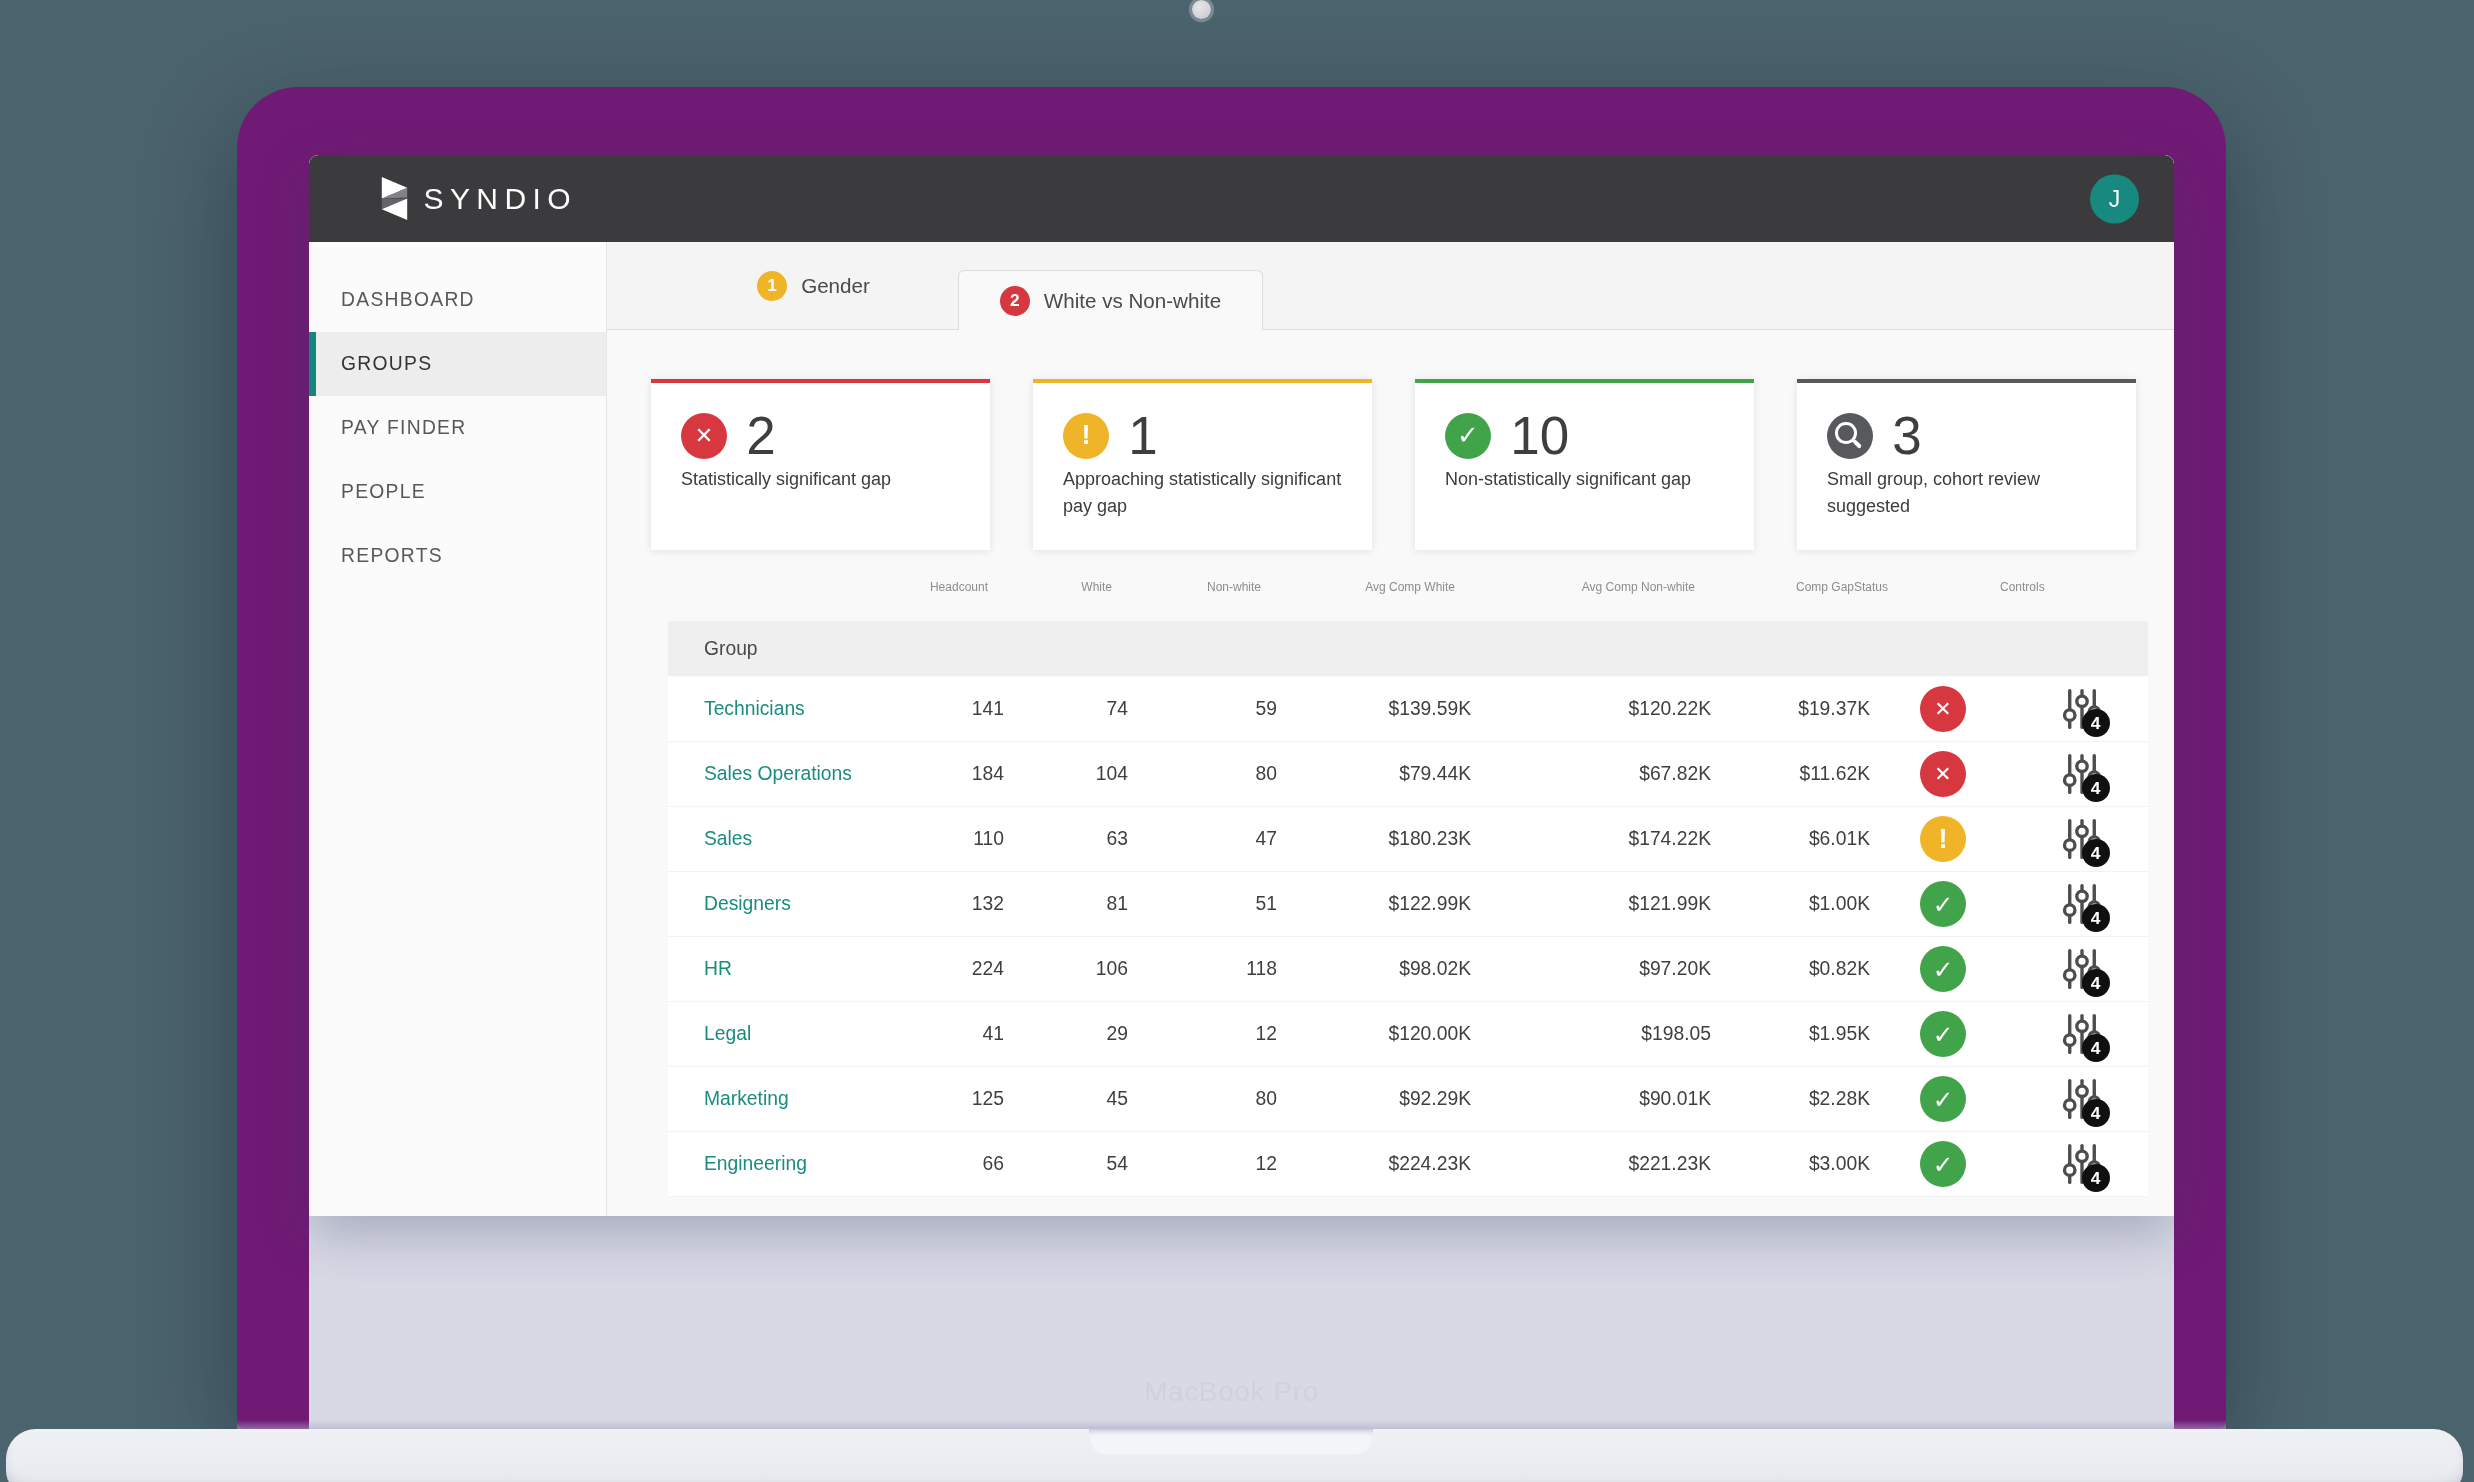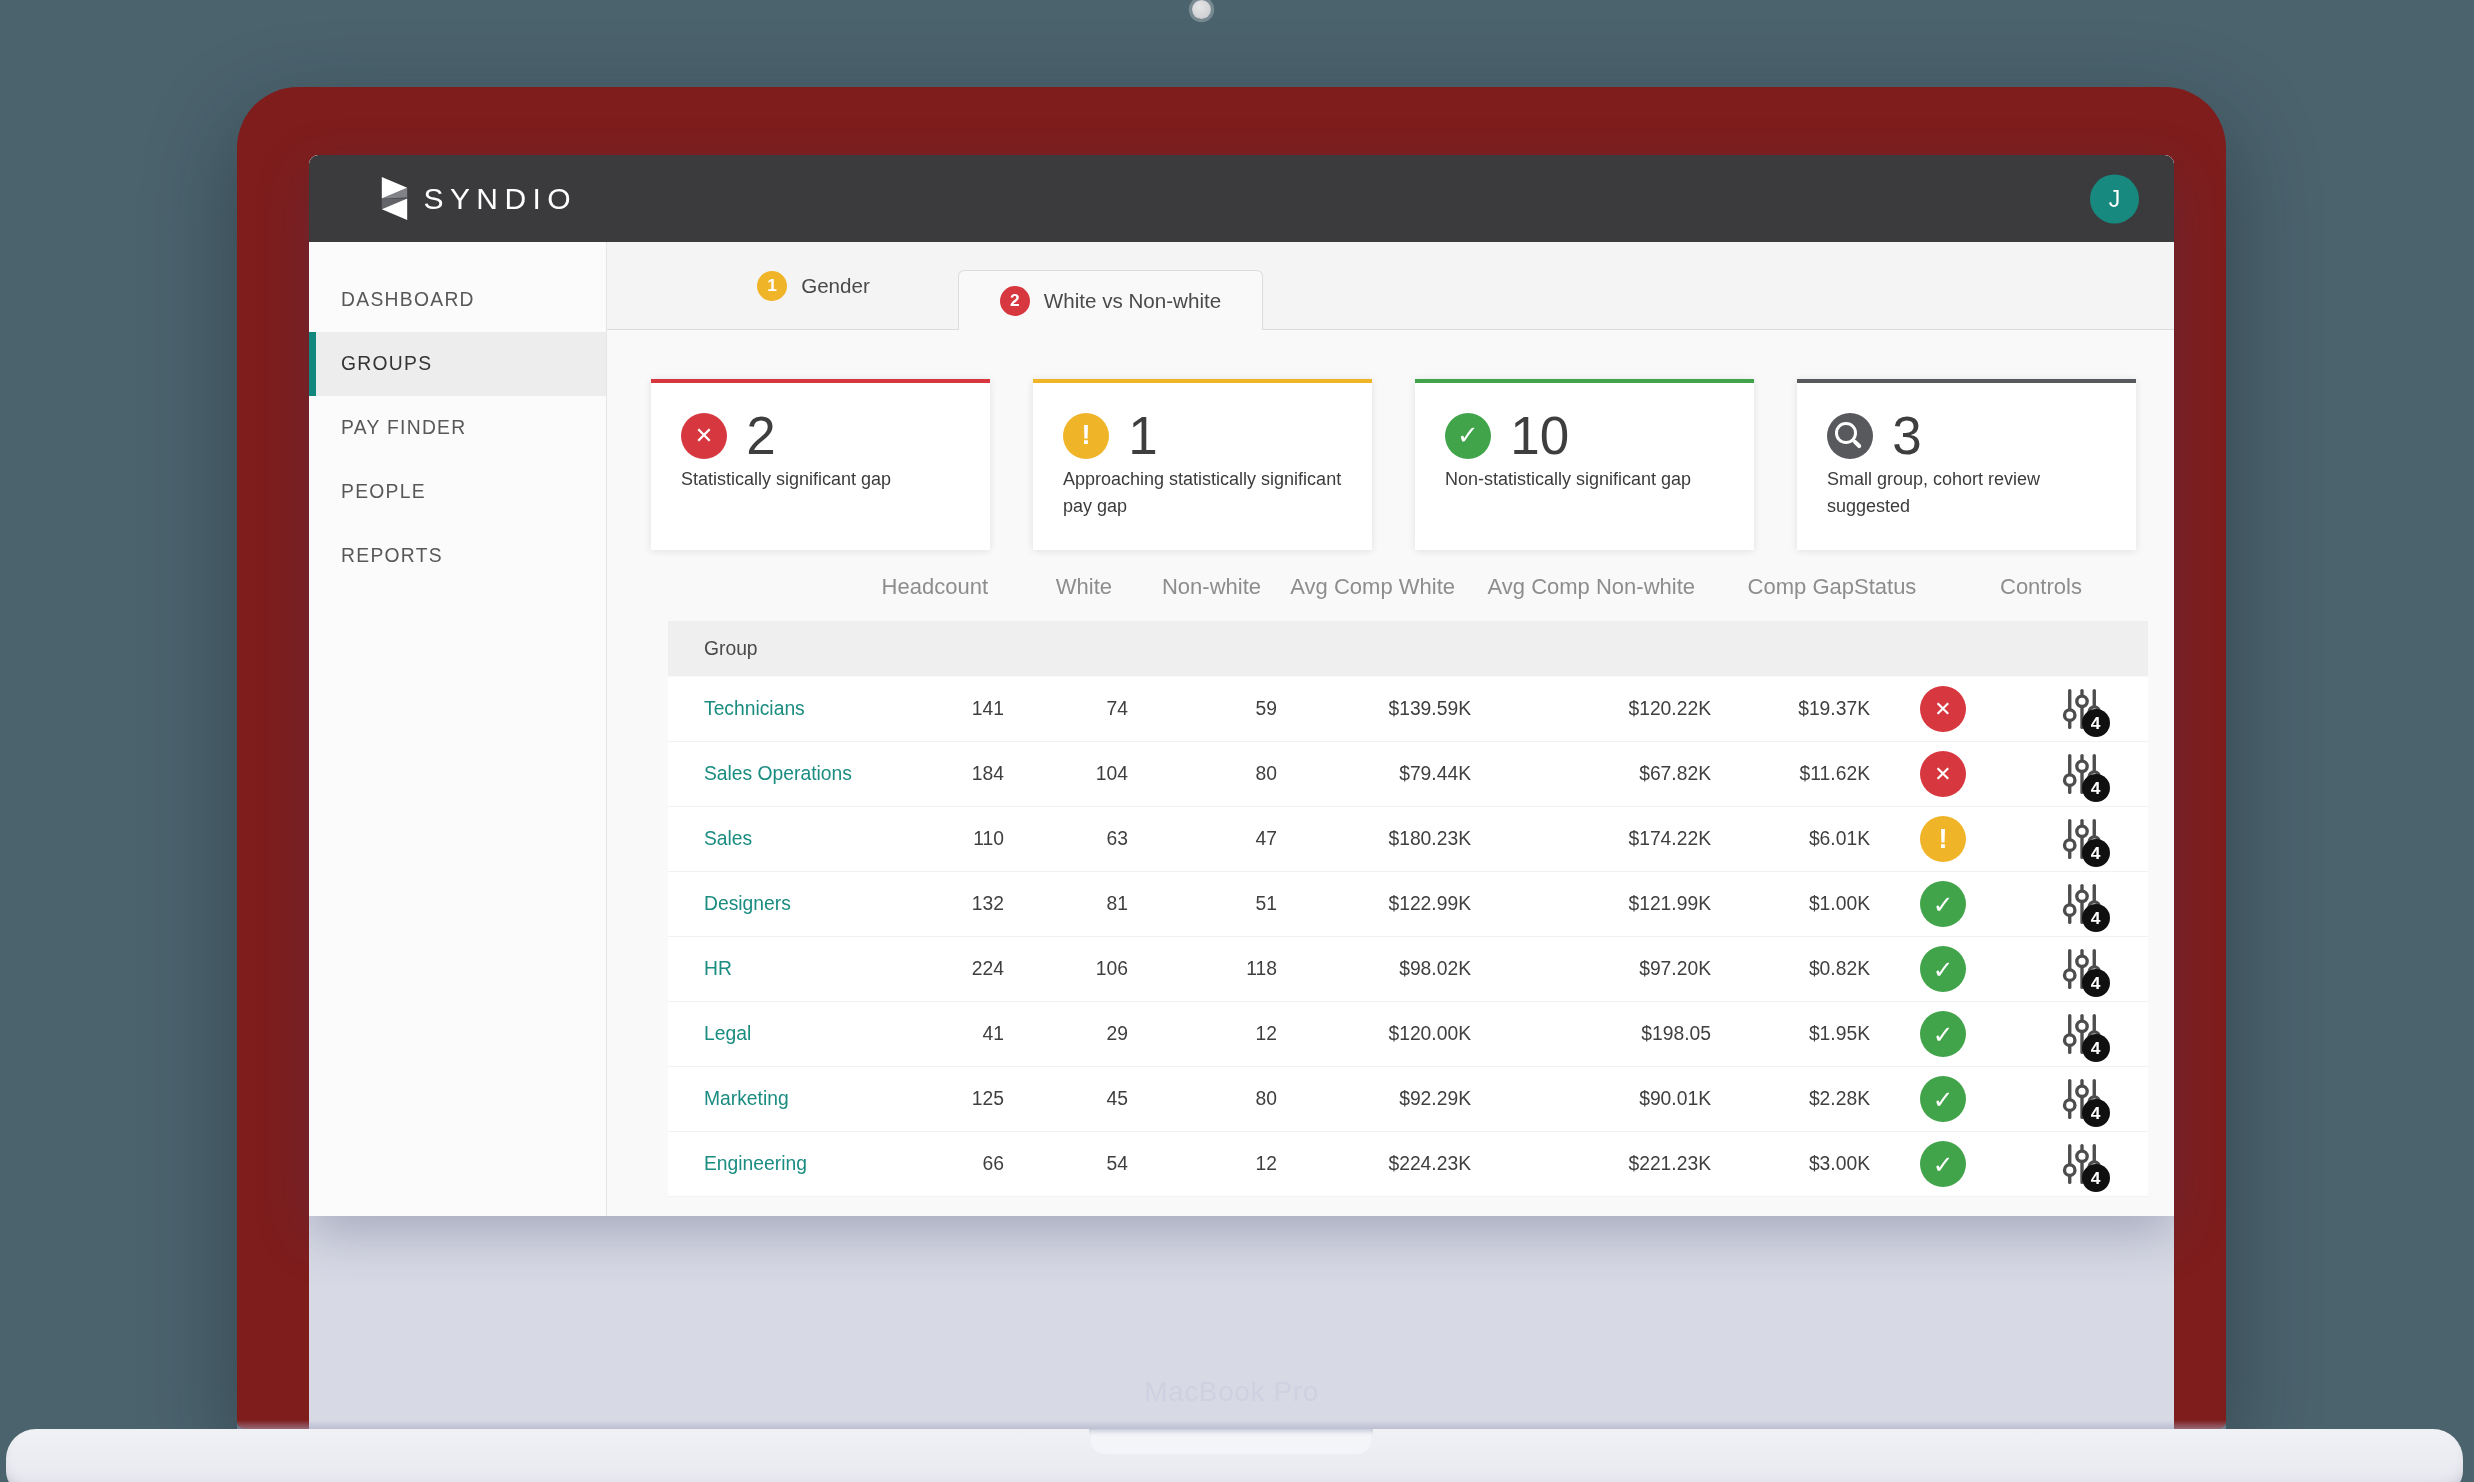--- a/index.html
+++ b/index.html
@@ -4,21 +4,21 @@
 <style>
   html,body{margin:0;padding:0;}
   body{width:2475px;height:1483px;overflow:hidden;font-family:"Liberation Sans","DejaVu Sans",sans-serif;}
   .stage{position:relative;width:2475px;height:1483px;background:#4b636d;overflow:hidden;}
 
   
   .camera-dot{position:absolute;left:1192px;top:0px;width:19.3px;height:19.3px;border-radius:50%;
     background:radial-gradient(circle at 40% 35%,#e6e6e8,#c6c7cb);box-shadow:0 0 0 3.2px rgba(255,255,255,.25);}
 
   
-  .bezel{position:absolute;left:237px;top:87px;width:1989px;height:1342px;background:#7f1d1d;
+  .bezel{position:absolute;left:237px;top:87px;width:1989px;height:1342px;background:#701a75;
     border-radius:61px 61px 7.7px 7.7px;box-shadow:0 32px 90px rgba(15,25,35,.40);}
   .screen-band{position:absolute;left:72px;top:1128px;width:1865px;height:227px;background:#d7d9e5;}
   .chin-label{position:absolute;left:0;top:1268px;width:100%;height:74px;display:flex;align-items:center;justify-content:center;
     color:#cfd1e1;font-size:28px;letter-spacing:0.6px;}
   .bezel::after{content:"";position:absolute;left:0;right:0;bottom:0;height:9px;background:linear-gradient(rgba(190,192,210,0),rgba(167,170,194,.55));}
   .base{position:absolute;left:6.4px;top:1429px;width:2457px;height:64px;background:linear-gradient(#f0f1f5,#e7e8ee);
     border-radius:30px 30px 22px 22px;box-shadow:inset 0 -10.3px 13px -6.4px rgba(118,122,150,.38);}
   .notch{position:absolute;left:1083px;top:0;width:284px;height:24.5px;background:#f4f5f9;border-radius:0 0 17px 17px;
     box-shadow:inset 0 4.5px 5.8px -2.6px rgba(125,130,160,.45);}
 
@@ -67,21 +67,21 @@
   .ic-ok{background:#42a44a;font-size:26px;font-weight:700;}
   .ic-neutral{background:#58595d;}
   .mag{position:relative;width:15.5px;height:15.5px;border:3.9px solid #fff;border-radius:50%;margin:-5.2px 5.2px 0 -2.6px;display:block;}
   .mag::after{content:"";position:absolute;width:3.9px;height:9.7px;background:#fff;border-radius:2.6px;
     transform:rotate(-45deg);right:-5.2px;bottom:-7.7px;}
   .card-count{font-size:53px;font-weight:300;color:#3e3e3e;line-height:1;}
   .card-label{margin-top:4px;font-size:18px;color:#3c3c3c;line-height:1.5;max-width:284px;}
 
   
   .theads,.trow{display:grid;grid-template-columns:193px 143px 124px 149px 194px 240px 159px 146px 1fr;align-items:center;}
-  .theads{position:absolute;left:45px;top:236px;width:1480px;height:41px;font-size:22px;color:#8d8d8d;}
+  .theads{position:absolute;left:45px;top:236px;width:1480px;height:41px;font-size:12px;color:#8d8d8d;}
   .th.num{text-align:right;}
   .th.ctr{text-align:left;}
   .tgrid{position:absolute;left:61px;top:291px;width:1480px;}
   .gband{height:55px;background:#efefef;display:flex;align-items:center;padding-left:36px;box-sizing:border-box;
     font-size:19.3px;color:#4a4a4a;margin-bottom:1.3px;}
   .trow{height:64px;background:#fff;border-bottom:1.9px solid #f2f2f2;font-size:19.3px;color:#3f3f3f;}
   .c-group{padding-left:36px;}
   .c-group a{color:#1a8c80;text-decoration:none;cursor:pointer;}
   .cell.num{text-align:right;}
   .cell.ctr{text-align:center;}

